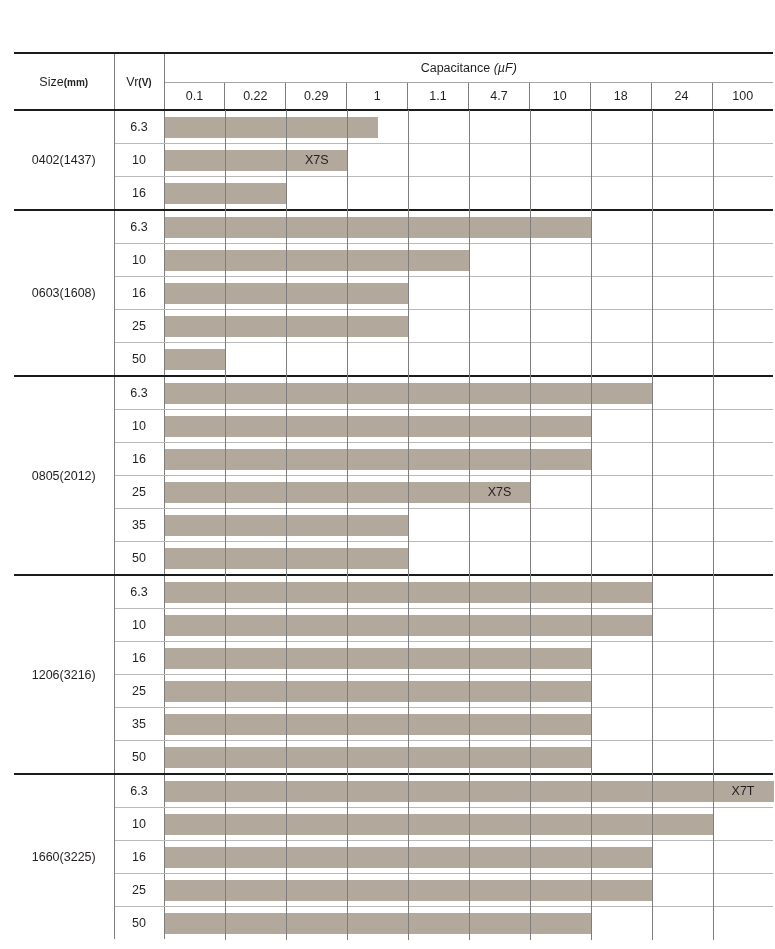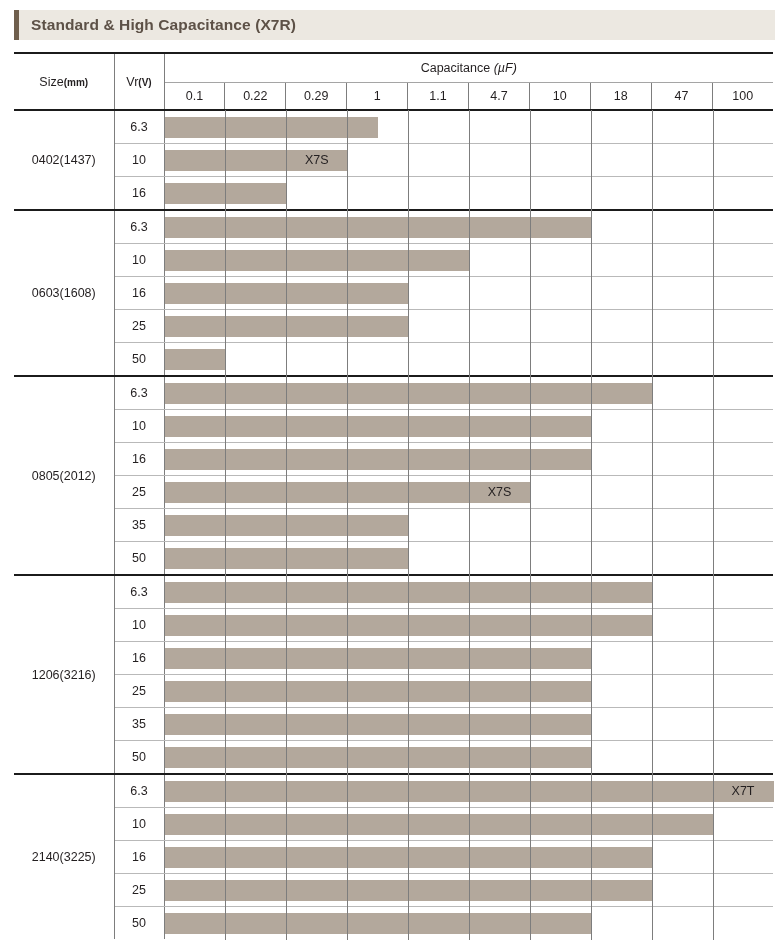--- a/index.html
+++ b/index.html
@@ -161,24 +161,20 @@
   }
 
   .group-sep-top td { border-top: 2px solid #1b1b1b; }
   .table-end td { border-bottom: 2px solid #1b1b1b; }
 </style>
 </head>
 <body>
 
 <div class="page">
 
-  <div class="title-bar">
-    <div class="title-accent"></div>
-    <div class="title-text">Standard &amp; High Capacitance (X7R)</div>
-  </div>
 
   <div class="table-wrap">
     <table class="cap">
       <colgroup id="cap-colgroup">
           <col style="width: 100px;">
           <col style="width: 50px;">
           <col style="width: 60.9px;">
           <col style="width: 60.9px;">
           <col style="width: 60.9px;">
           <col style="width: 60.9px;">
@@ -204,21 +200,21 @@
         </tr>
         <tr id="col-header-row" class="rule-bottom">
             <td class="hdr-col vline-r">0.1</td>
             <td class="hdr-col vline-r">0.22</td>
             <td class="hdr-col vline-r">0.29</td>
             <td class="hdr-col vline-r">1</td>
             <td class="hdr-col vline-r">1.1</td>
             <td class="hdr-col vline-r">4.7</td>
             <td class="hdr-col vline-r">10</td>
             <td class="hdr-col vline-r">18</td>
-            <td class="hdr-col vline-r">47</td>
+            <td class="hdr-col vline-r">24</td>
             <td class="hdr-col">100</td>
           </tr>
       </thead>
       <tbody id="cap-body">
           <tr class="group-sep-top">
             <td class="size-cell" rowspan="3">0402(1437)</td>
             <td class="vr-cell">6.3</td>
             <td class="bar-cell" colspan="10">
               <div class="bar" style="width: 213.15px;"></div>
               <div class="grid-lines">
@@ -556,21 +552,21 @@
                 <i style="left: 243.6px;"></i>
                 <i style="left: 304.5px;"></i>
                 <i style="left: 365.4px;"></i>
                 <i style="left: 426.3px;"></i>
                 <i style="left: 487.2px;"></i>
                 <i style="left: 548.1px;"></i>
               </div>
             </td>
           </tr>
           <tr class="group-sep-top">
-            <td class="size-cell" rowspan="5">2140(3225)</td>
+            <td class="size-cell" rowspan="5">1660(3225)</td>
             <td class="vr-cell">6.3</td>
             <td class="bar-cell" colspan="10">
               <div class="bar" style="width: 609px;"></div>
               <div class="bar-label" style="left: 548.1px; width: 60.9px;">X7T</div>
               <div class="grid-lines">
                 <i style="left: 60.9px;"></i>
                 <i style="left: 121.8px;"></i>
                 <i style="left: 182.7px;"></i>
                 <i style="left: 243.6px;"></i>
                 <i style="left: 304.5px;"></i>

